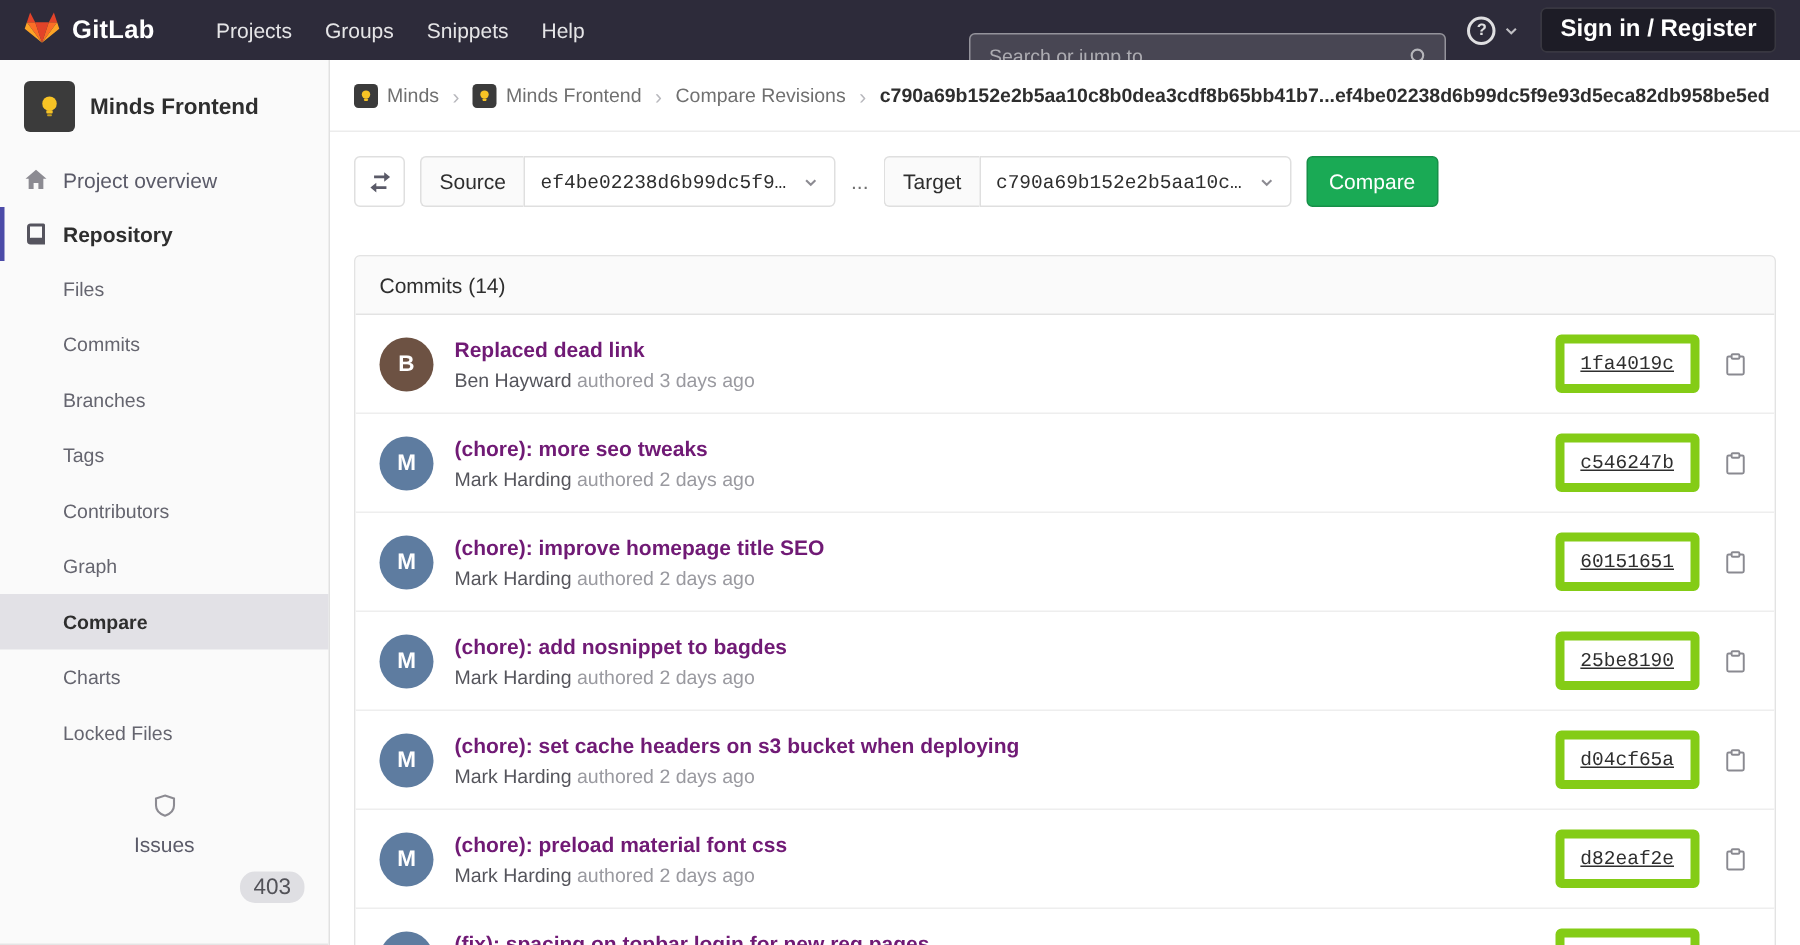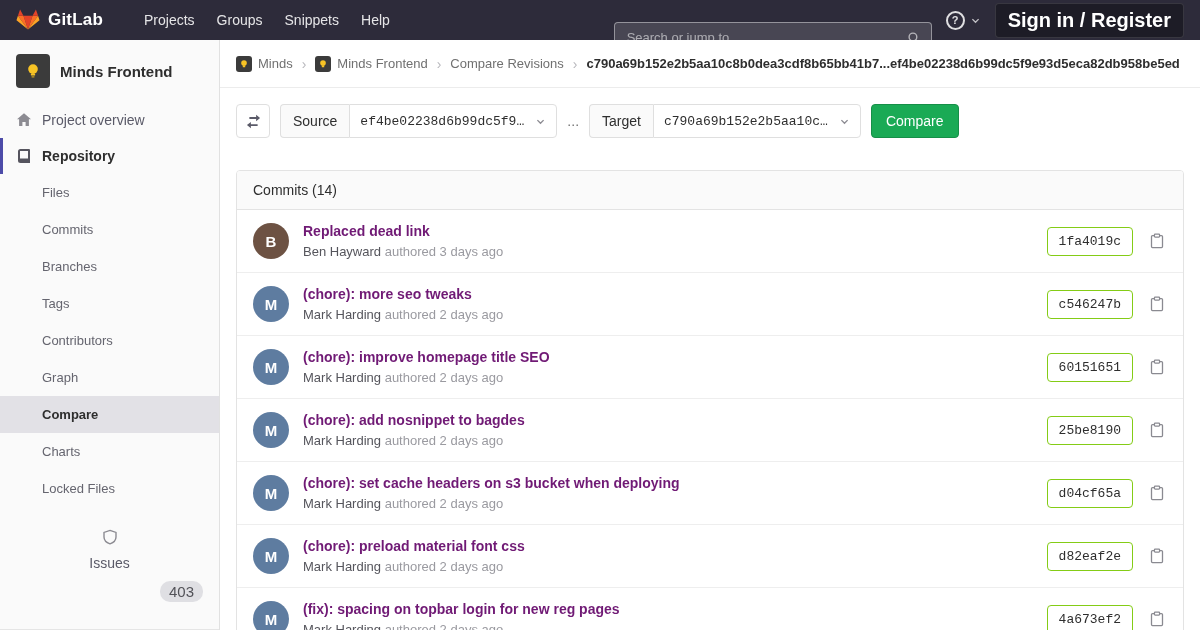--- a/index.html
+++ b/index.html
@@ -37,21 +37,21 @@
   .search-box input::placeholder { color:rgba(255,255,255,.55); }
   .search-icon { color:rgba(255,255,255,.6); display:flex; }
   .help-menu { display:flex; align-items:center; gap:5px; color:rgba(255,255,255,.85); }
   .help-circle {
     width:19px; height:19px; border:2px solid rgba(255,255,255,.85); border-radius:50%;
     font-size:11px; font-weight:700; display:flex; align-items:center; justify-content:center;
   }
   .chev { display:flex; color:rgba(255,255,255,.7); }
   .signin-btn {
     background:#1d1c26; border:1px solid rgba(255,255,255,.12); color:#fff;
-    font-size:20px; font-weight:600; padding:5px 12px; border-radius:4px;
+    font-size:16px; font-weight:600; padding:5px 12px; border-radius:4px;
   }
 
   
   .layout { display:flex; height:630px; }
 
   
   .sidebar {
     width:220px; flex:none; background:#fafafa; border-right:1px solid #e1e1e1;
     position:relative;
   }
@@ -139,22 +139,22 @@
     width:36px; height:36px; border-radius:50%; background:#5e7ca0; color:#fff;
     display:flex; align-items:center; justify-content:center;
     font-size:15px; font-weight:700; flex:none;
   }
   .commit-row:first-child .avatar { background:#6d5243; }
   .commit-info { flex:1; min-width:0; }
   .commit-title { font-size:14px; font-weight:600; color:#701a75; margin-bottom:5px; }
   .commit-meta { font-size:13px; color:#9a9aa0; }
   .commit-author { color:#55555c; }
   .sha-box {
-    border:1px solid #84cc16; border-radius:4px; padding:6px 11px; background:#fff;
-    font-family:"Liberation Mono", monospace; font-size:13px; color:#2e2e2e; flex:none;
+    border:6px solid #84cc16; border-radius:4px; padding:6px 11px; background:#fff;
+    font-family:"Liberation Mono", monospace; font-size:13px; color:#2e2e2e; flex:none;text-decoration:underline;
   }
   .copy-btn { border:0; background:none; color:#8a8a91; display:flex; padding:2px; flex:none; }
 </style>
 </head>
 <body>
 
 <header class="navbar">
   <a class="brand">
     <span class="s-icon">
       <svg viewBox="0 0 100 92" width="24" height="23" aria-hidden="true">

